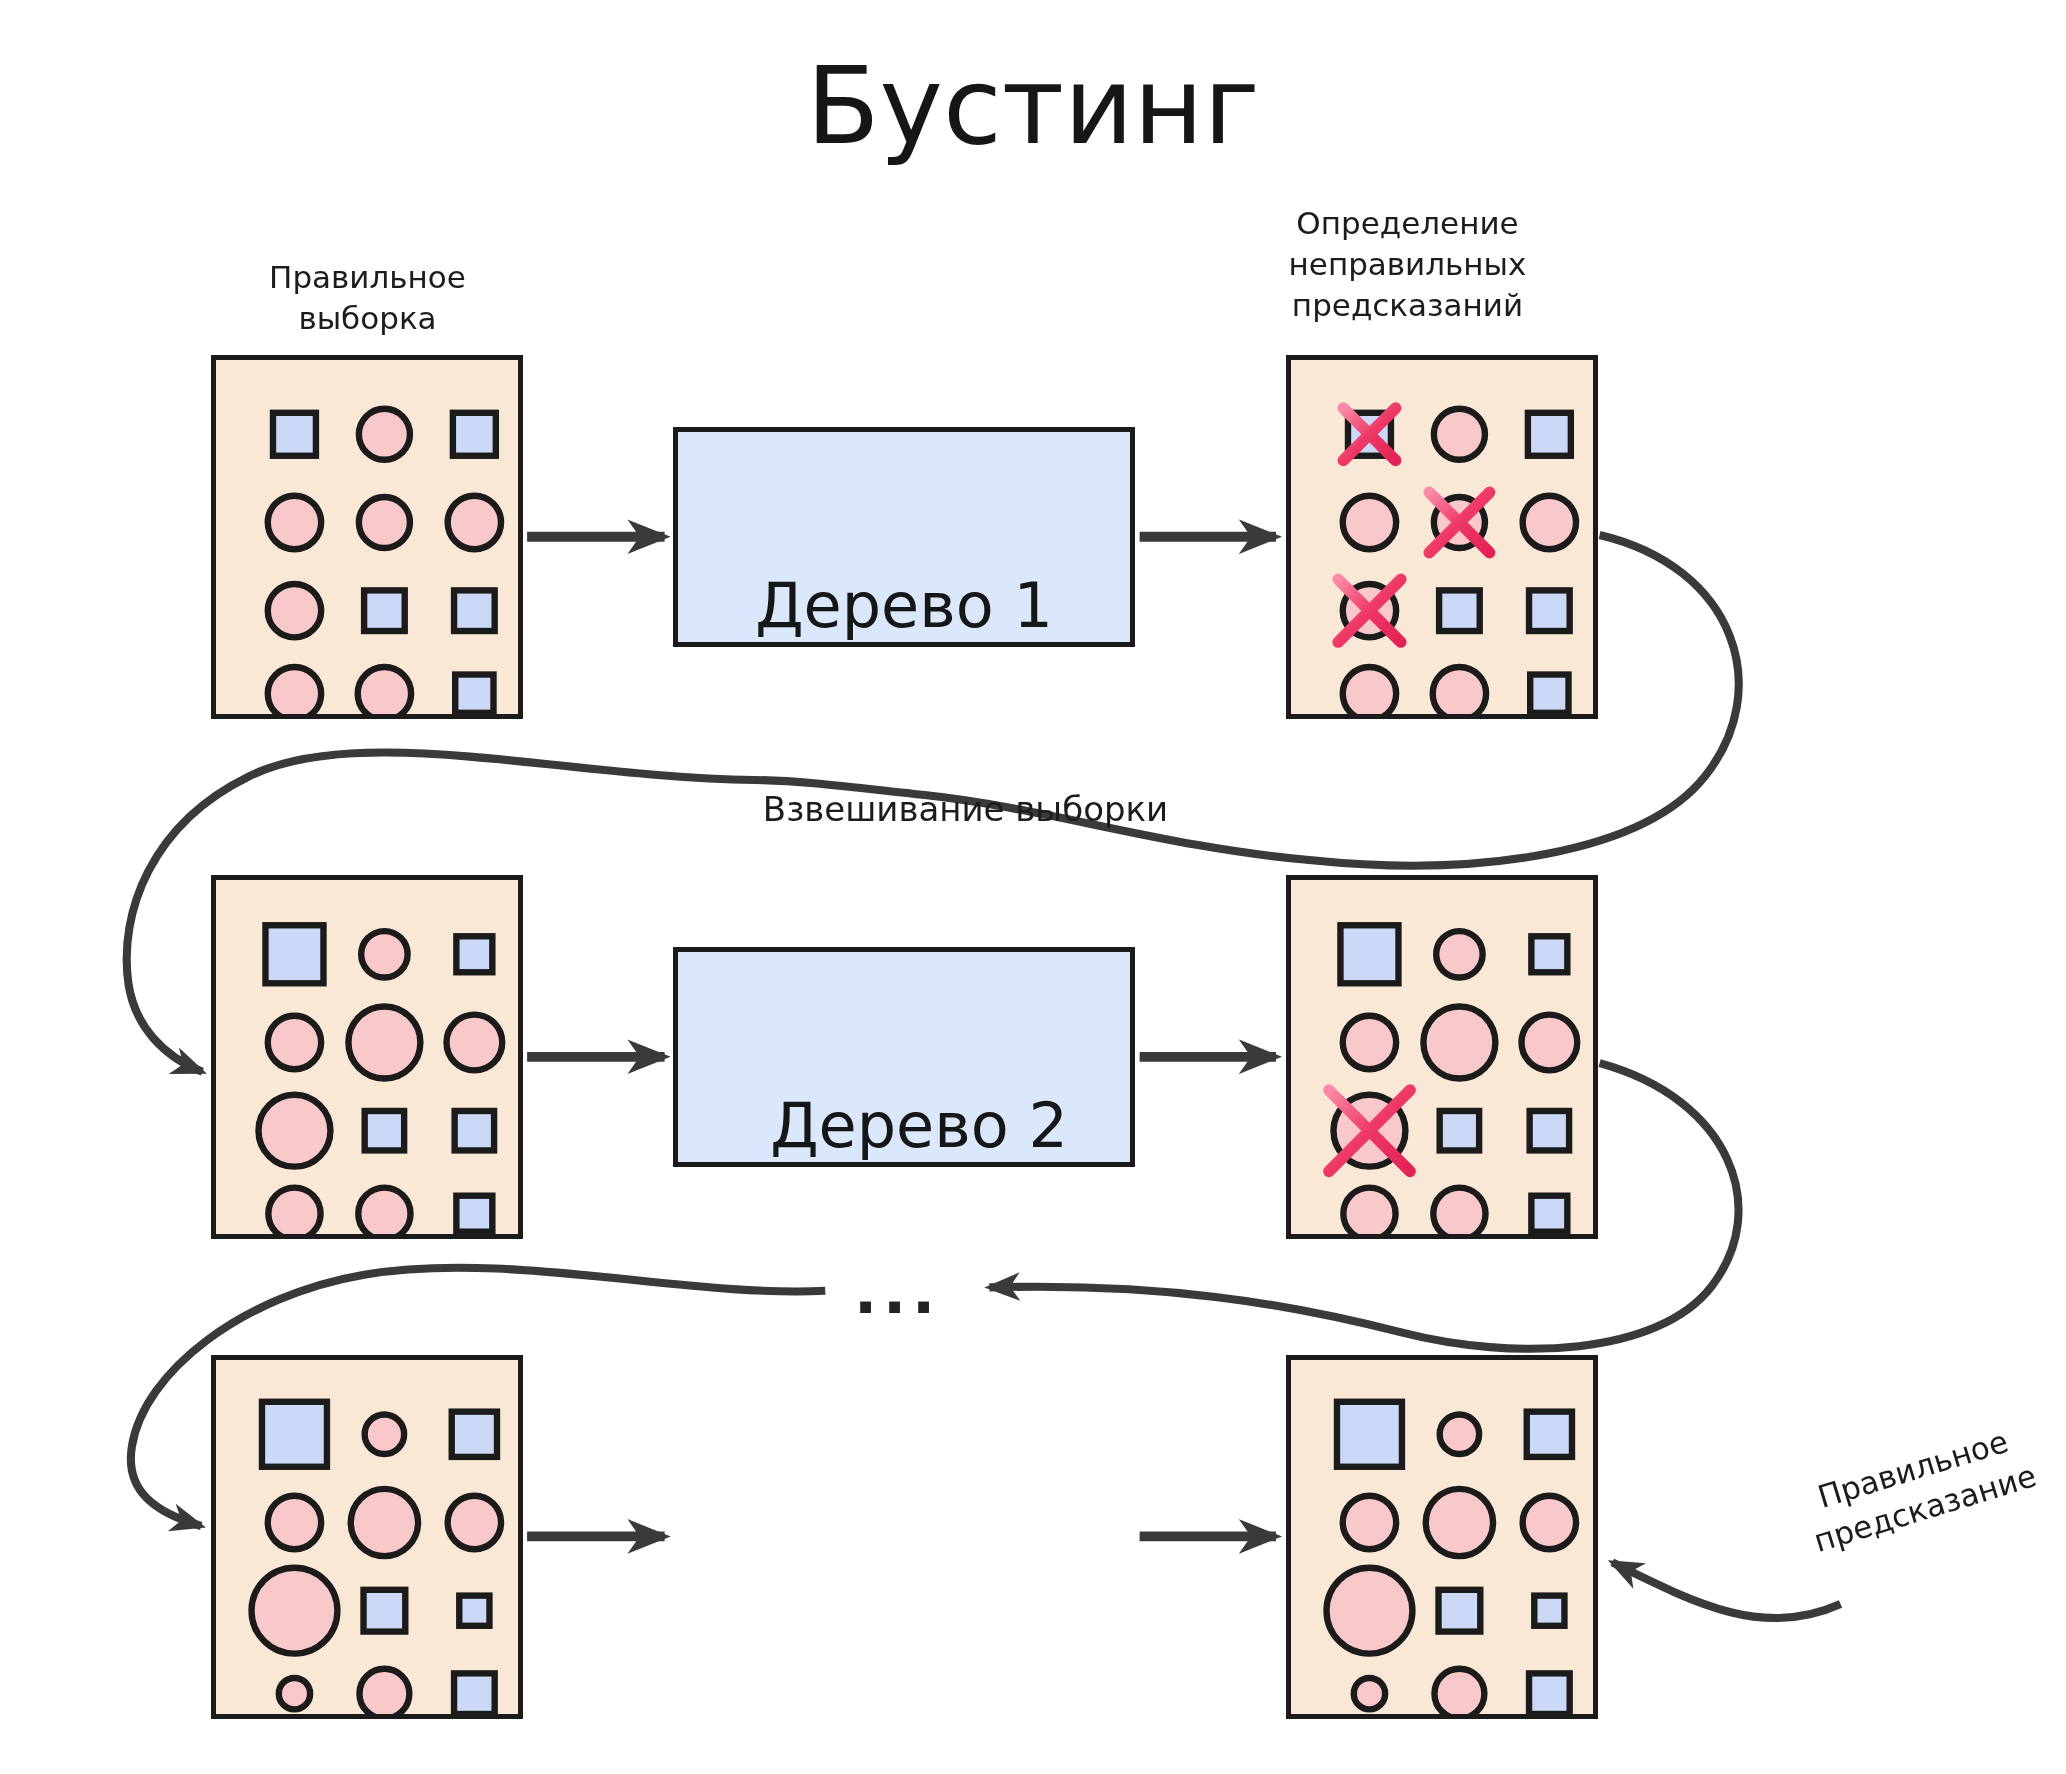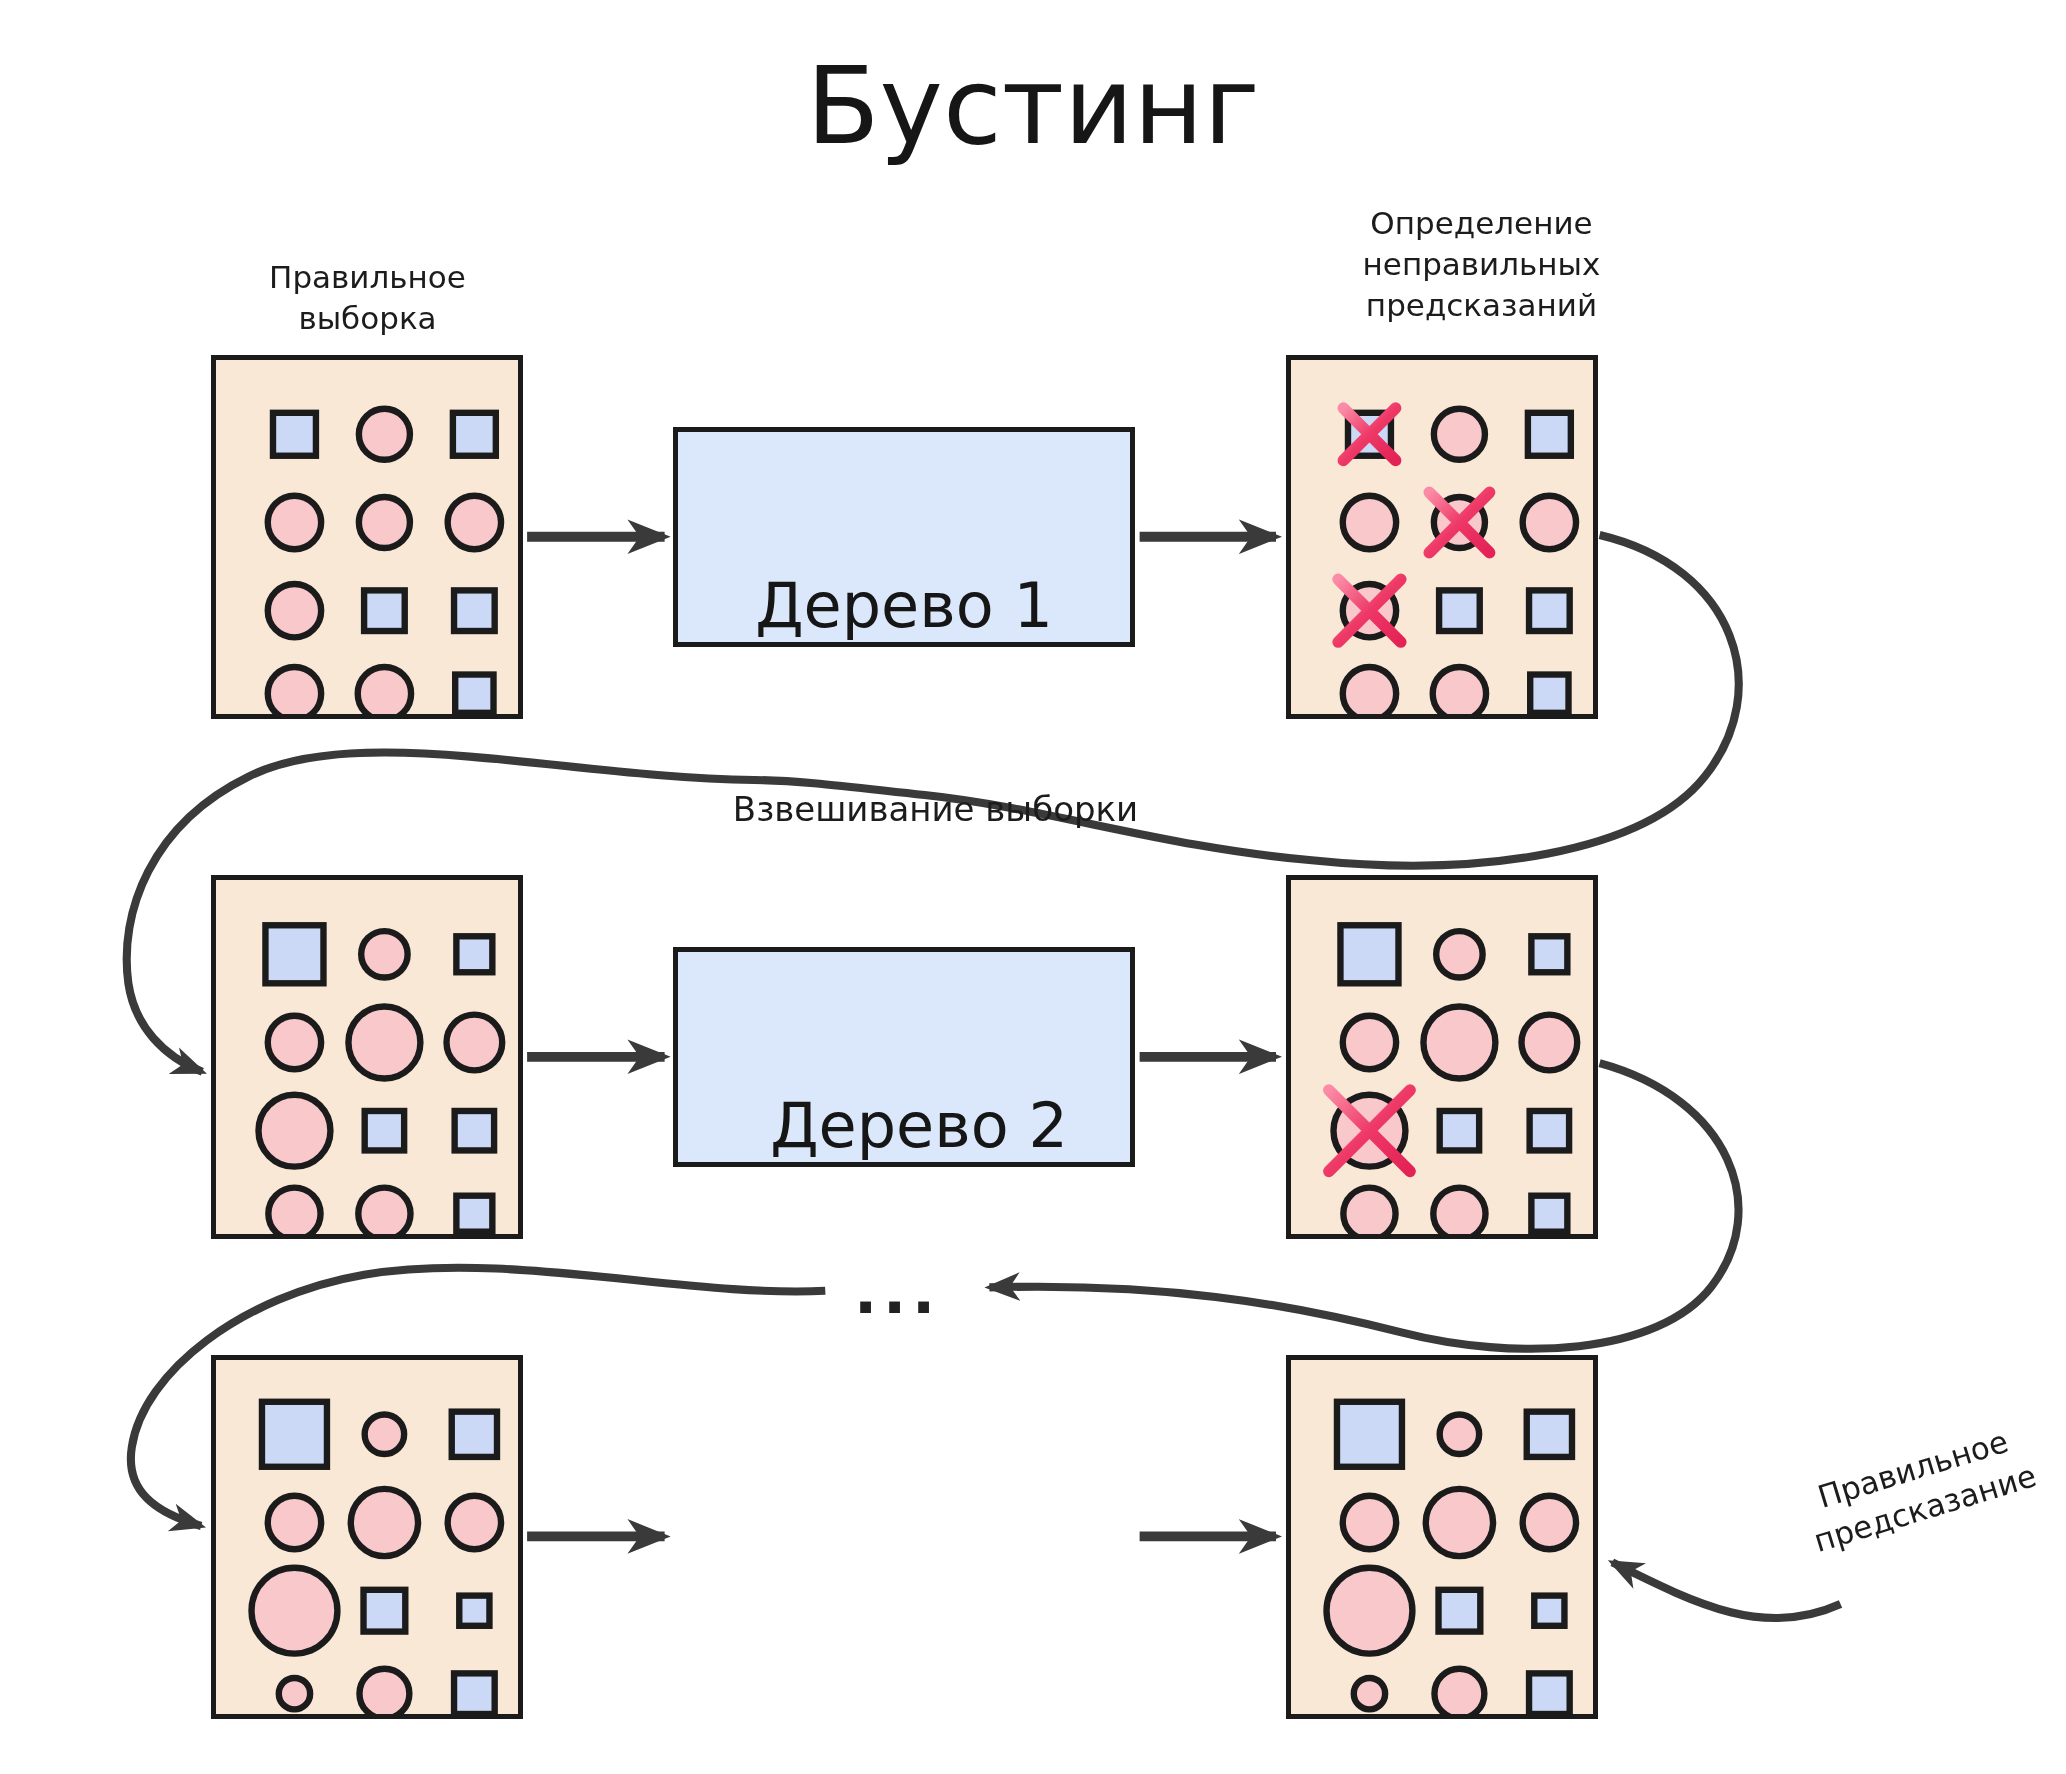--- a/index.html
+++ b/index.html
@@ -24,22 +24,22 @@
   }
   .diagram-label {
     position: absolute;
     text-align: center;
     font-size: 31px;
     line-height: 1.32;
     white-space: pre-line;
     color: #1c1c1c;
   }
   .label-initial   { left: 168px;  top: 249px;  width: 399px; }
-  .label-wrong     { left: 1282px; top: 195px;  width: 399px; }
-  .label-weighting { left: 661px; top: 779px; width: 549px; font-size: 34px; }
+  .label-wrong     { left: 1208px; top: 195px;  width: 399px; }
+  .label-weighting { left: 691px; top: 779px; width: 549px; font-size: 34px; }
   .label-correct   {
     left: 1734px; top: 1440px; width: 370px;
     transform: rotate(-17deg);
     transform-origin: 50% 50%;
   }
   .ellipsis {
     position: absolute;
     left: 854px; top: 1253px;
     font-size: 61px;
     font-weight: bold;

